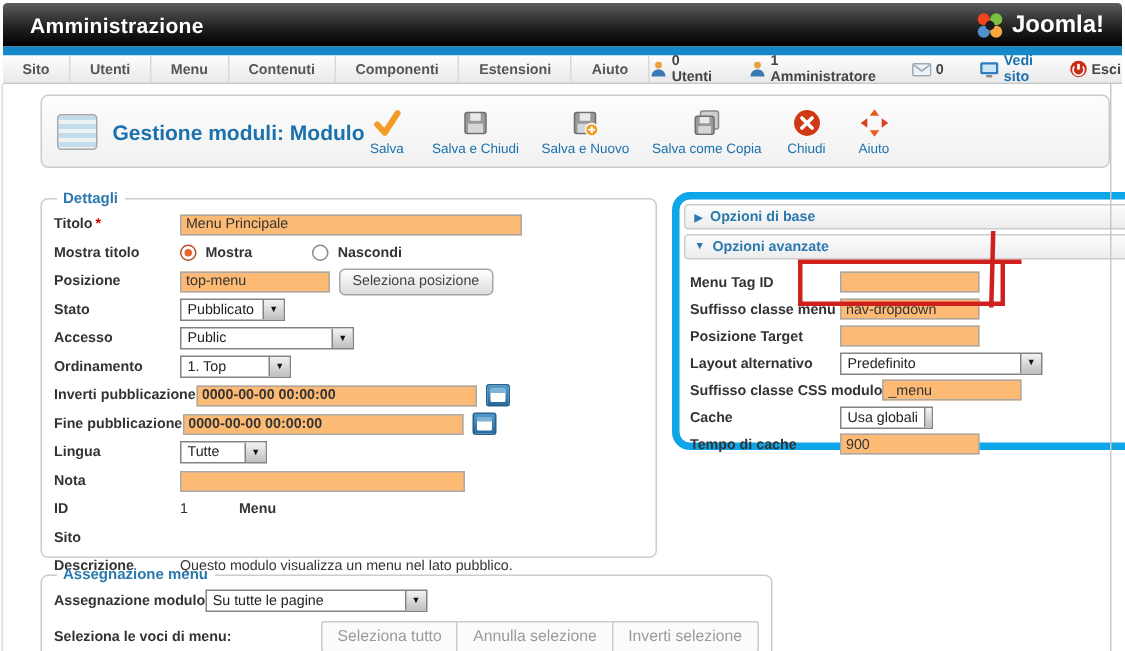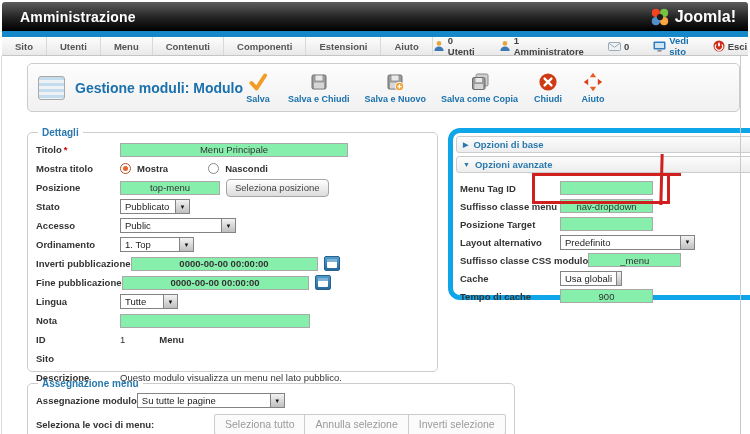--- a/index.html
+++ b/index.html
@@ -43,35 +43,35 @@
     background:linear-gradient(#fdfdfd, #f1f1f1);
     display:flex; align-items:center; justify-content:flex-start; padding:0 10px;
   }
   .pagetitle { display:flex; align-items:center; gap:10px; }
   .pagetitle .stripes {
     width:27px; height:24px; border:1px solid #a8a8a8; border-radius:3px;
     background:repeating-linear-gradient(#c3dcee 0 3px, #eef2f4 3px 6px);
   }
   .pagetitle .title-text { color:#1a71ad; font-size:14px; font-weight:bold; }
   .tool-buttons { display:flex; align-items:flex-start; gap:15px; padding-right:2px; }
-  .tool-btn { display:flex; flex-direction:column; align-items:center; gap:2px; cursor:pointer; min-width:30px;font-weight:bold; }
+  .tool-btn { display:flex; flex-direction:column; align-items:center; gap:2px; cursor:pointer; min-width:30px; }
   .tool-btn .tb-label { font-size:9px; color:#1a71ad; white-space:nowrap; }
   
   fieldset {
     border:1px solid #ccc; border-radius:5px; background:#fff;
   }
   legend { color:#2a79ae; font-weight:bold; font-size:10px; padding:0 4px; margin-left:2px; }
   .details   { position:absolute; left:27px; top:127px; width:411px; height:245px; padding:2px 8px 4px; }
   .assignment{ position:absolute; left:27px; top:378px; width:411px; height:70px; padding:2px 8px 4px; }
   .frow { display:flex; align-items:center; min-height:19px; }
   .flabel { flex:0 0 84px; font-size:9.5px; font-weight:bold; color:#333; white-space:nowrap; }
   .req { color:#cc0000; margin-left:2px; font-weight:bold; }
   input.txt {
-    height:14px; border:1px solid #a9a9a9; background:#86efac; color:#333;
-    font-family:"Liberation Sans", sans-serif; font-size:9.5px; padding:0 3px;text-align:center;
+    height:14px; border:1px solid #a9a9a9; background:#fdba74; color:#333;
+    font-family:"Liberation Sans", sans-serif; font-size:9.5px; padding:0 3px;
   }
   .inp-titolo { width:228px; height:16px; font-size:10.5px; background:#ddeffa; border-color:#9cc6de; color:#2b5a77; }
   .inp-pos { width:100px; background:#fcf6d4; }
   .inp-date { width:187px;font-weight:bold; }
   .inp-nota { width:190px; }
   .btn-sm {
     margin-left:6px; font-size:9.5px; color:#444; padding:2px 8px 3px;
     border:1px solid #a5a5a5; border-radius:4px;
     background:linear-gradient(#ffffff, #dcdcdc); cursor:pointer; white-space:nowrap;
   }

